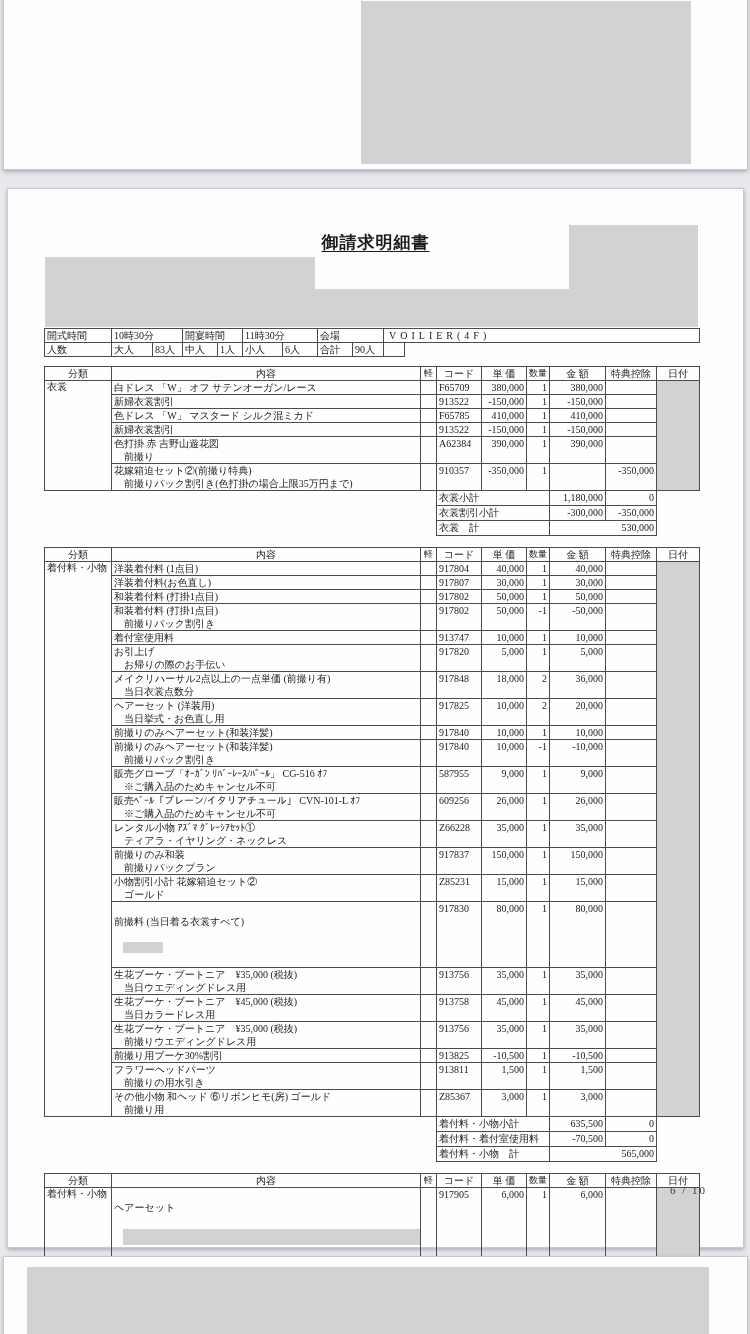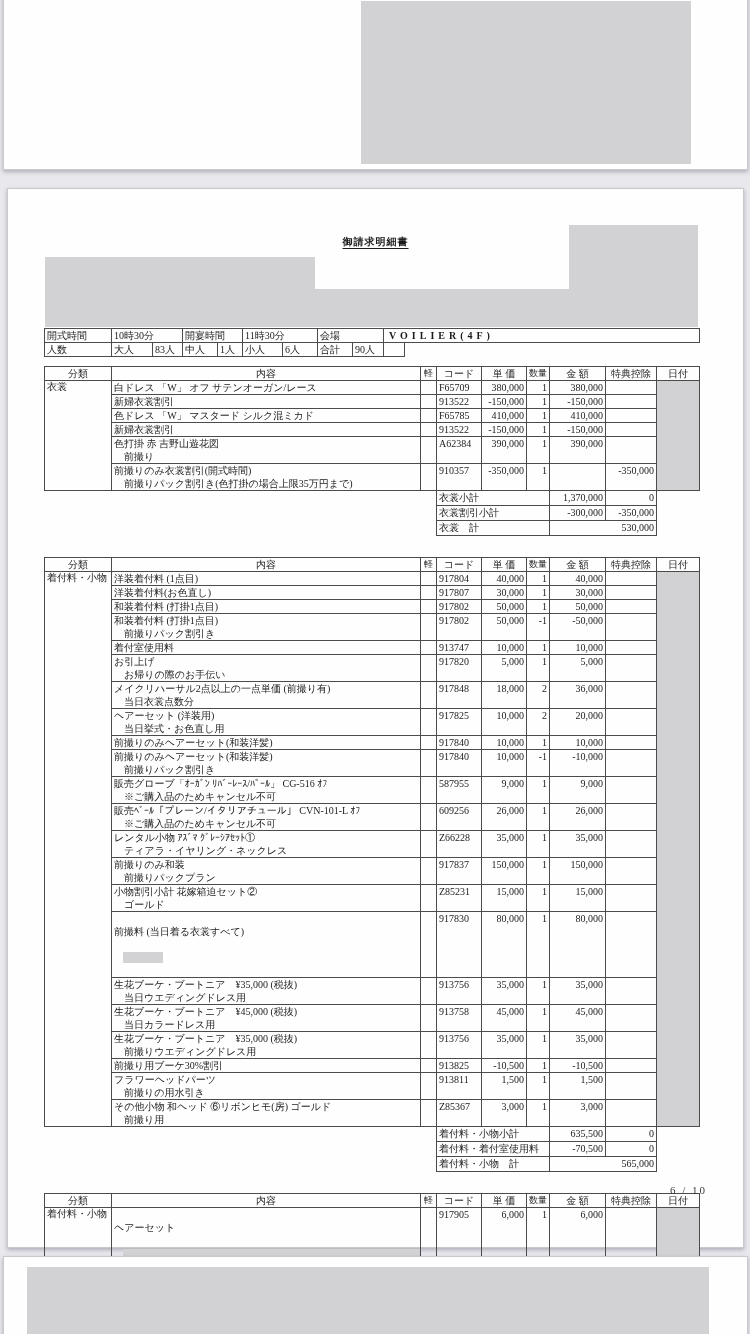--- a/index.html
+++ b/index.html
@@ -10,42 +10,42 @@
     color:#1b1b1b;
   }
   .page{position:absolute;background:#fefefe;border:1px solid #c9c8ce;
     box-shadow:0 2px 4px rgba(70,70,90,.35);}
   .page-top{left:3px;top:-8px;width:743px;height:176px;}
   .page-main{left:7px;top:188px;width:735px;height:1058px;}
   .page-bottom{left:3px;top:1256px;width:743px;height:86px;}
   .redact{position:absolute;background:#d2d1d4;}
 
   .title{position:absolute;left:0;top:42px;width:100%;text-align:center;}
-  .title span{font-size:10px;font-weight:bold;letter-spacing:1px;
+  .title span{font-size:17px;font-weight:bold;letter-spacing:1px;
     text-decoration:underline;text-underline-offset:3px;font-family:Liberation Serif, serif;}
 
   .content{position:absolute;left:36px;top:139px;width:657px;}
 
   table{border-collapse:collapse;table-layout:fixed;width:655px;}
   td,th{border:1px solid #4b4b4b;padding:0 2px;font-size:10px;line-height:13px;
     overflow:hidden;vertical-align:top;}
   th{font-weight:normal;text-align:center;height:13px;line-height:13px;}
   td{height:13px;}
   .r{text-align:right;}
   .c{}
   .desc{white-space:pre-line;}
   .cat{vertical-align:top;font-family:Liberation Mono, monospace;}
   .datecell{background:#d2d1d4;}
   .th-small{font-size:9px;padding:0;}
 
   .info{margin-bottom:9px;}
-  .info .venue{letter-spacing:4px;padding-left:5px;font-weight:bold;}
+  .info .venue{letter-spacing:4px;padding-left:5px;}
   .nb{border:none;background:transparent;}
 
-  .subtable{width:221px;margin-left:392px;margin-top:-1px;margin-bottom:16px;}
+  .subtable{width:221px;margin-left:392px;margin-top:-1px;margin-bottom:6px;}
   .subtable td{height:14px;line-height:14px;}
   .gap{height:5px;}
 
   .redact-sm{background:#d2d1d4;width:40px;height:11px;margin:1px 0 1px 9px;}
   .redact-med{background:#d2d1d4;width:305px;height:16px;margin:2px 0 0 9px;}
 
   .pagenum{position:absolute;top:995px;right:36px;font-size:11px;
     letter-spacing:2px;color:#3c3c3c;}
 </style>
 </head>
@@ -172,42 +172,42 @@
         <td class="desc">色打掛 赤 吉野山遊花図
 　前撮り</td>
         <td></td>
         <td class="c">A62384</td>
         <td class="r">390,000</td>
         <td class="r">1</td>
         <td class="r">390,000</td>
         <td class="r"></td>
       </tr>
       <tr>
-        <td class="desc">前撮りのみ衣裳割引(開式時間)
+        <td class="desc">花嫁箱迫セット②(前撮り特典)
 　前撮りパック割引き(色打掛の場合上限35万円まで)</td>
         <td></td>
         <td class="c">910357</td>
         <td class="r">-350,000</td>
         <td class="r">1</td>
         <td class="r"></td>
         <td class="r">-350,000</td>
       </tr>
     </tbody>
       </table>
 
     <table class="subtable">
       <colgroup>
           <col style="width:113px">
           <col style="width:56px">
           <col style="width:51px">
         </colgroup>
       <tbody>
           <tr>
         <td>衣裳小計</td>
-        <td class="r">1,370,000</td>
+        <td class="r">1,180,000</td>
         <td class="r">0</td>
       </tr>
       <tr>
         <td>衣裳割引小計</td>
         <td class="r">-300,000</td>
         <td class="r">-350,000</td>
       </tr>
       <tr>
         <td>衣裳　計</td>
         <td class="r" colspan="2">530,000</td>

